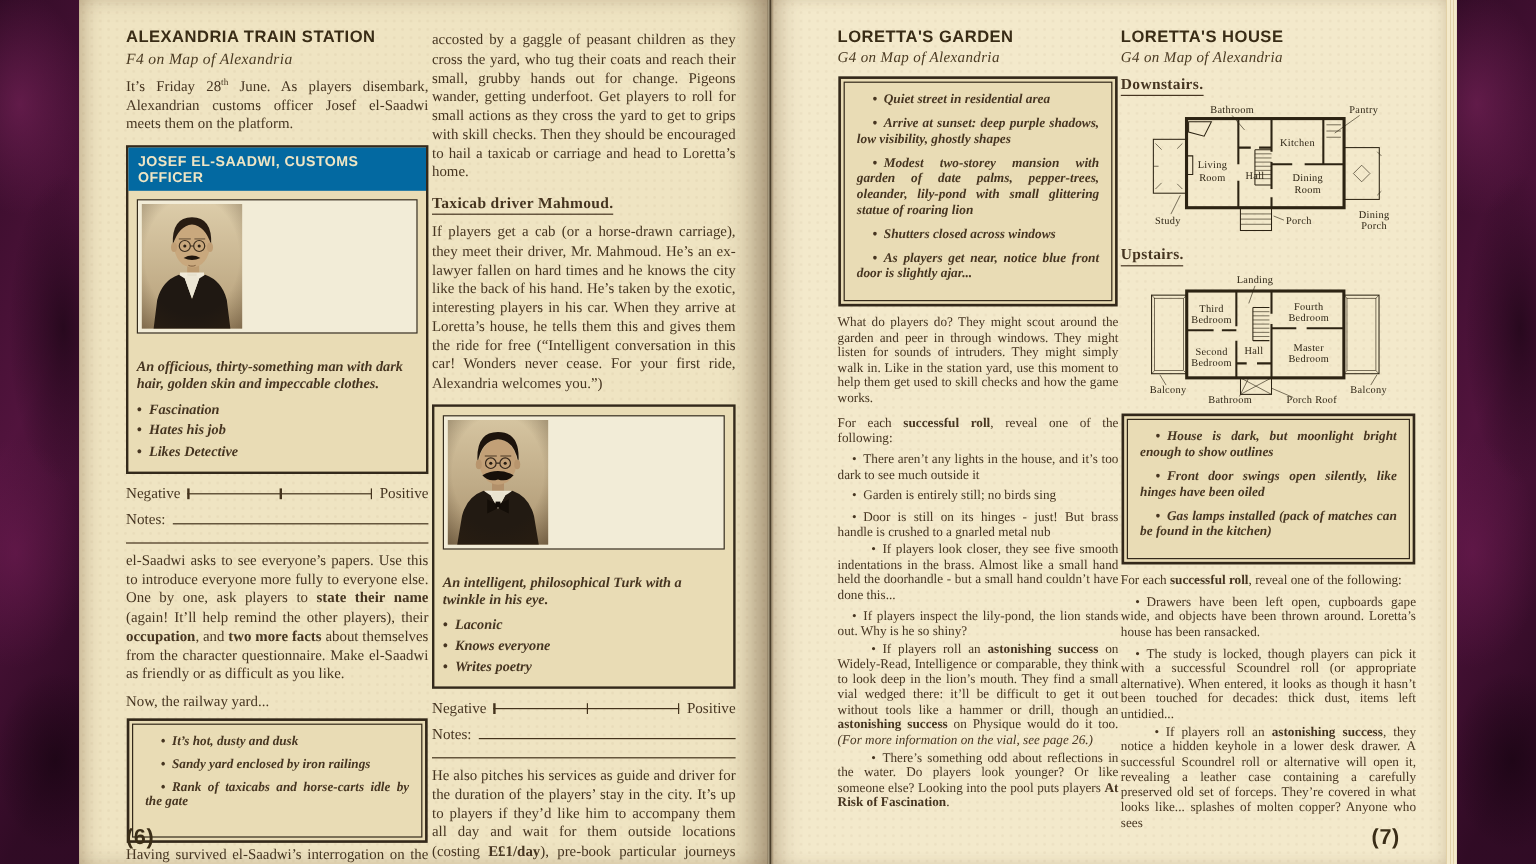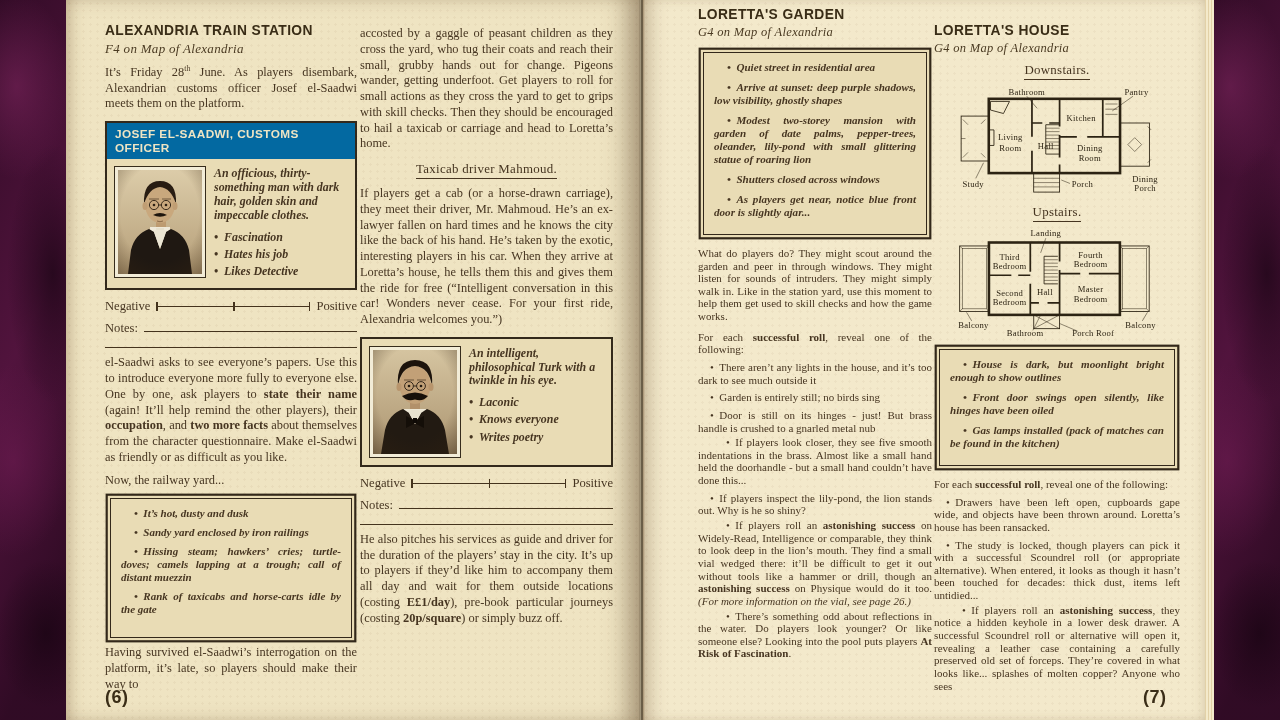--- a/index.html
+++ b/index.html
@@ -27,27 +27,27 @@
     background:repeating-linear-gradient(to right,#e2d1a7 0 1px,#f4eacb 1px 3px);}
   .spine{position:absolute;left:639px;top:0;width:6px;height:720px;
     background:linear-gradient(to right, rgba(43,30,14,0), rgba(43,30,14,.85) 52%, rgba(95,68,36,.3) 75%, rgba(43,30,14,0));}
   .col{position:absolute;}
   
   .h-sec{font:700 13.8px/1.2 "Liberation Sans","DejaVu Sans",sans-serif;color:#392c16;letter-spacing:.4px;margin:0;}
   .h-sub{font-style:italic;font-size:13px;line-height:1.25;color:#4a3a22;margin:1px 0 0;letter-spacing:.3px;}
   .body{font-size:12.4px;line-height:1.27;text-align:justify;margin:7px 0 0;}
   .rp .h-sub{font-size:12.5px;}
   .rp .body{font-size:11px;line-height:1.15;margin:8px 0 0;}
-  .uhead{font-weight:400;font-size:12.9px;margin:10px 0 0;text-align:center;}
+  .uhead{font-weight:700;font-size:12.9px;margin:10px 0 0;}
   .uhead span{display:inline-block;border-bottom:1.3px solid #463521;padding-bottom:1px;letter-spacing:.3px;}
   
   .card{margin:9px 0 0;border:2.5px solid #33291b;background:#e9dcb5;}
   .card-head{background:#0369a1;color:#efe5c4;font:700 11.8px/1.2 "Liberation Sans","DejaVu Sans",sans-serif;
     padding:4px 8px;letter-spacing:.4px;}
-  .card-body{display:flex;gap:8px;padding:7px;}
+  .card-body{display:flex;gap:20px;padding:7px;flex-direction:column;}
   .photo-frame{flex:0 0 auto;background:#f2ecd7;border:1.5px solid #362c1c;padding:3px;height:104px;}
   .portrait{display:block;width:84px;height:104px;}
   .card-text{flex:1;min-width:0;}
   .desc{font-style:italic;font-weight:700;font-size:11.9px;line-height:1.16;margin:1px 0 0;}
   .traits{margin-top:7px;}
   .traits .bullet{font-style:italic;font-weight:700;font-size:11.9px;line-height:1.28;text-indent:0;margin:0 0 2px;text-align:left;}
   
   .scale{display:flex;align-items:center;gap:6px;margin-top:9px;font-size:12.6px;}
   .scale-line{flex:1;position:relative;height:11px;}
   .scale-line .bar{position:absolute;left:0;right:0;top:5px;border-top:1.3px solid #44331d;}
@@ -153,21 +153,20 @@
         <span class="notes-line"></span>
       </div>
       <div class="rule"></div>
 
       <p class="body"><span>el-Saadwi asks to see everyone’s papers. Use this to introduce everyone more fully to everyone else. One by one, ask players to </span><span style="font-weight: 700;">state their name</span><span> (again! It’ll help remind the other players), their </span><span style="font-weight: 700;">occupation</span><span>, and </span><span style="font-weight: 700;">two more facts</span><span> about themselves from the character questionnaire. Make el-Saadwi as friendly or as difficult as you like.</span></p>
       <p class="body">Now, the railway yard...</p>
 
       <div class="tanbox">
           <div class="bullet"><span>• </span><span>It’s hot, dusty and dusk</span></div>
           <div class="bullet"><span>• </span><span>Sandy yard enclosed by iron railings</span></div>
-          <div class="bullet"><span>• </span><span>Hissing steam; hawkers’ cries; turtle-doves; camels lapping at a trough; call of distant muezzin</span></div>
           <div class="bullet"><span>• </span><span>Rank of taxicabs and horse-carts idle by the gate</span></div>
         </div>
 
       <p class="body"><span>Having survived el-Saadwi’s interrogation on the platform, it’s late, so players should make their way to </span></p>
     </div>
 
     <div class="col" style="left:294px;top:23px;width:253px;">
       <p class="body" style="margin-top:3px;">accosted by a gaggle of peasant children as they cross the yard, who tug their coats and reach their small, grubby hands out for change. Pigeons wander, getting underfoot. Get players to roll for small actions as they cross the yard to get to grips with skill checks. Then they should be encouraged to hail a taxicab or carriage and head to Loretta’s home.</p>
       <p class="uhead"><span>Taxicab driver Mahmoud.</span></p>
       <p class="body">If players get a cab (or a horse-drawn carriage), they meet their driver, Mr. Mahmoud. He’s an ex-lawyer fallen on hard times and he knows the city like the back of his hand. He’s taken by the exotic, interesting players in his car. When they arrive at Loretta’s house, he tells them this and gives them the ride for free (“Intelligent conversation in this car! Wonders never cease. For your first ride, Alexandria welcomes you.”)</p>
@@ -236,21 +235,21 @@
 
       <p class="body"><span>He also pitches his services as guide and driver for the duration of the players’ stay in the city. It’s up to players if they’d like him to accompany them all day and wait for them outside locations (costing </span><span style="font-weight: 700;">E£1/day</span><span>), pre-book particular journeys (costing </span><span style="font-weight: 700;">20p/square</span><span>) or simply buzz off.</span></p>
     </div>
 
     <div class="pagenum" style="left:39px;top:688px;">(6)</div>
   </div>
 
   <div class="page page-right rp">
     <div class="edge-stack"></div>
 
-    <div class="col" style="left:55px;top:7px;width:234px;">
+    <div class="col" style="left:55px;top:23px;width:234px;">
       <h1 class="h-sec">LORETTA'S GARDEN</h1>
       <div class="h-sub">G4 on Map of Alexandria</div>
 
       <div class="tanbox" style="margin-top:12px;">
           <div class="bullet"><span>• </span><span>Quiet street in residential area</span></div>
           <div class="bullet"><span>• </span><span>Arrive at sunset: deep purple shadows, low visibility, ghostly shapes</span></div>
           <div class="bullet"><span>• </span><span>Modest two-storey mansion with garden of date palms, pepper-trees, oleander, lily-pond with small glittering statue of roaring lion</span></div>
           <div class="bullet"><span>• </span><span>Shutters closed across windows</span></div>
           <div class="bullet"><span>• </span><span>As players get near, notice blue front door is slightly ajar...</span></div>
         </div>

